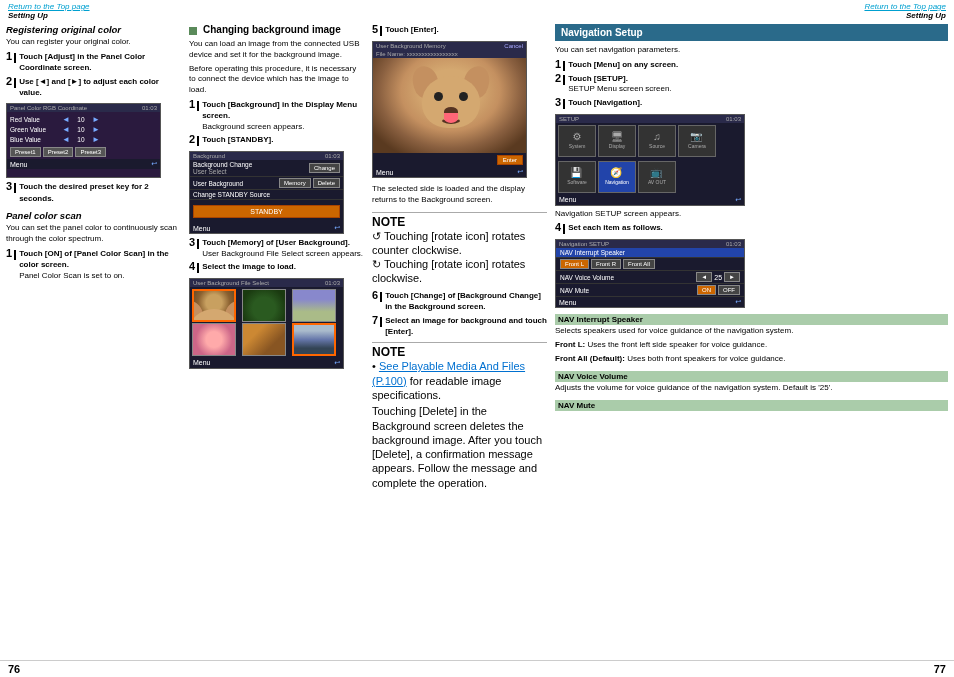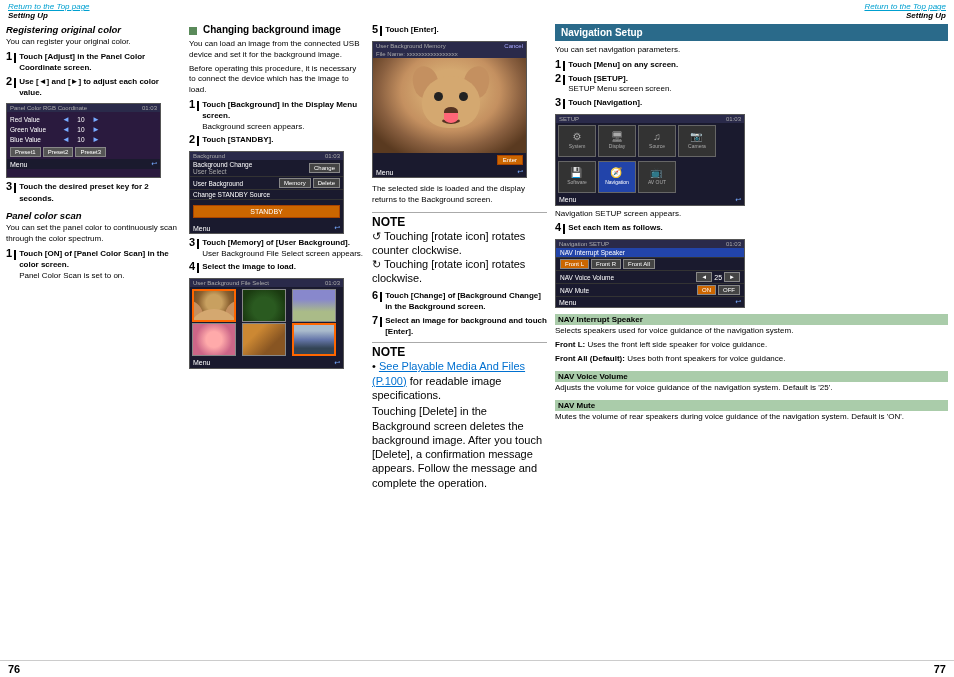--- a/index.html
+++ b/index.html
@@ -917,21 +917,20 @@
     </div>
     <div class="body-text">
       <span class="bold">Front All (Default):</span>
       <span>Uses both front speakers for voice guidance.</span>
     </div>
 
     <div class="sub-label">NAV Voice Volume</div>
     <div class="body-text">Adjusts the volume for voice guidance of the navigation system. Default is '25'.</div>
 
     <div class="sub-label">NAV Mute</div>
-    <div class="body-text">Mutes the volume of rear speakers during voice guidance of the navigation system. Default is 'ON'.</div>
   </div>
 
 </div>
 
 <div class="page-numbers">
   <span>76</span>
   <span>77</span>
 </div>
 
 </body></html>

